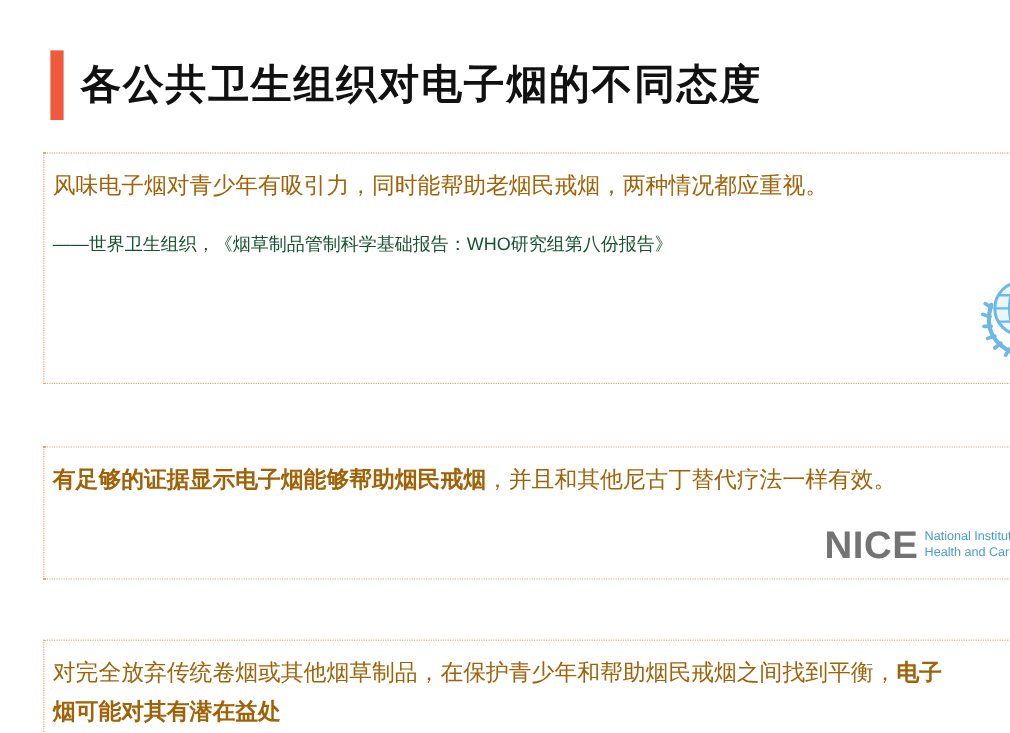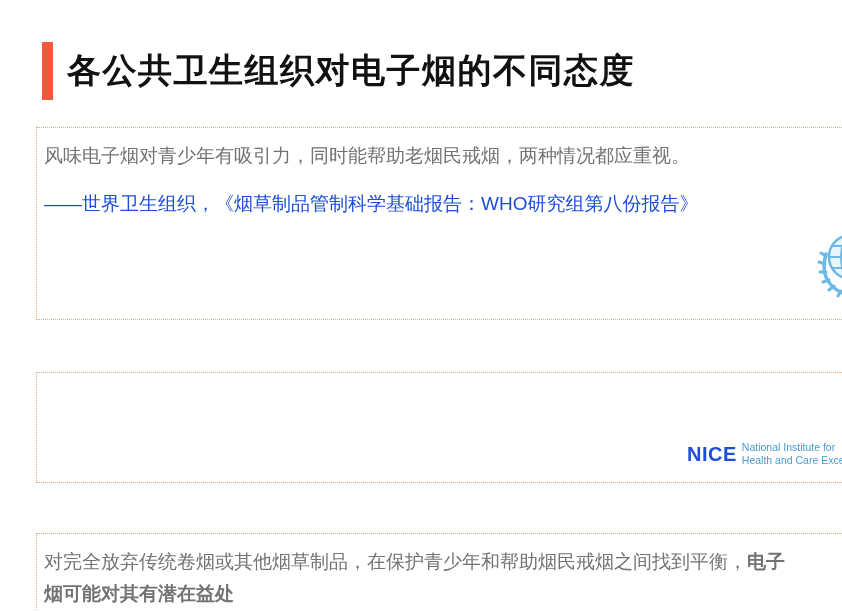--- a/index.html
+++ b/index.html
@@ -46,29 +46,29 @@
     padding: 12px 70px 0 7px;
   }
   .box-who { top: 127px; height: 193px; }
   .box-phe { top: 372px; height: 111px; }
   .box-fda { top: 533px; height: 115px; }
 
   .quote-text {
     margin: 0;
     font-size: 19px;
     line-height: 32px;
-    color: #737373;
+    color: #a16207;
   }
   .quote-text .seg-bold { font-weight: bold; }
   .para-gap { margin-top: 30px; }
   .attribution {
     margin: 16px 0 0 0;
-    font-size: 19px;
+    font-size: 15px;
     line-height: 32px;
-    color: #1d4ed8;
+    color: #14532d;
     white-space: nowrap;
   }
   .box-phe .attribution { margin-top: 38px; }
 
   
   .who-logo {
     position: absolute;
     left: 777px;
     top: 98px;
     width: 74px;
@@ -78,24 +78,24 @@
   
   .nice-logo {
     position: absolute;
     left: 650px;
     top: 66px;
     display: flex;
     align-items: flex-start;
     white-space: nowrap;
   }
   .nice-word {
-    font-size: 20px;
+    font-size: 32px;
     font-weight: bold;
     line-height: 30px;
-    color: #1d4ed8;
+    color: #737373;
     letter-spacing: 0.5px;
     text-align: right;
   }
   .nice-tagline {
     margin-left: 5px;
     margin-top: 2px;
     display: flex;
     flex-direction: column;
   }
   .nice-tagline span {
@@ -126,20 +126,21 @@
       <circle cx="37" cy="31" r="22" fill="#eaf5fc" stroke="#6CB9E5" stroke-width="2.5"></circle>
       <ellipse cx="37" cy="31" rx="10" ry="22" fill="none" stroke="#6CB9E5" stroke-width="2"></ellipse>
       <line x1="15" y1="31" x2="59" y2="31" stroke="#6CB9E5" stroke-width="2"></line>
       <line x1="18" y1="20" x2="56" y2="20" stroke="#6CB9E5" stroke-width="2"></line>
       <line x1="18" y1="42" x2="56" y2="42" stroke="#6CB9E5" stroke-width="2"></line>
       <circle cx="37" cy="31" r="6" fill="#6CB9E5"></circle>
     </svg>
   </div>
 
   <div class="quote-box box-phe">
+    <p class="quote-text"><span></span><span class="seg-bold">有足够的证据显示电子烟能够帮助烟民戒烟</span><span>，并且和其他尼古丁替代疗法一样有效。</span></p>
 
     <div class="nice-logo">
       <span class="nice-word">NICE</span>
       <span class="nice-tagline">
         <span>National Institute for</span>
         <span>Health and Care Excellence</span>
       </span>
     </div>
   </div>
 

